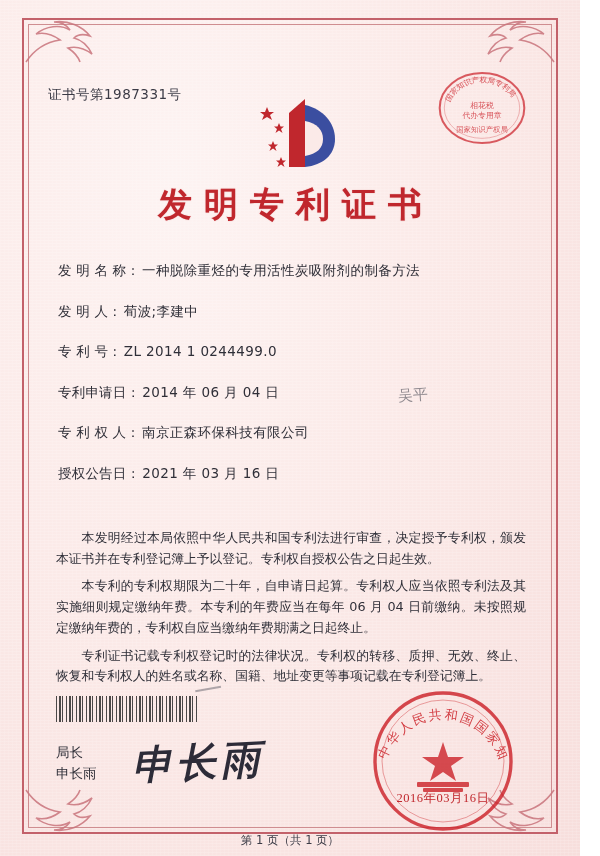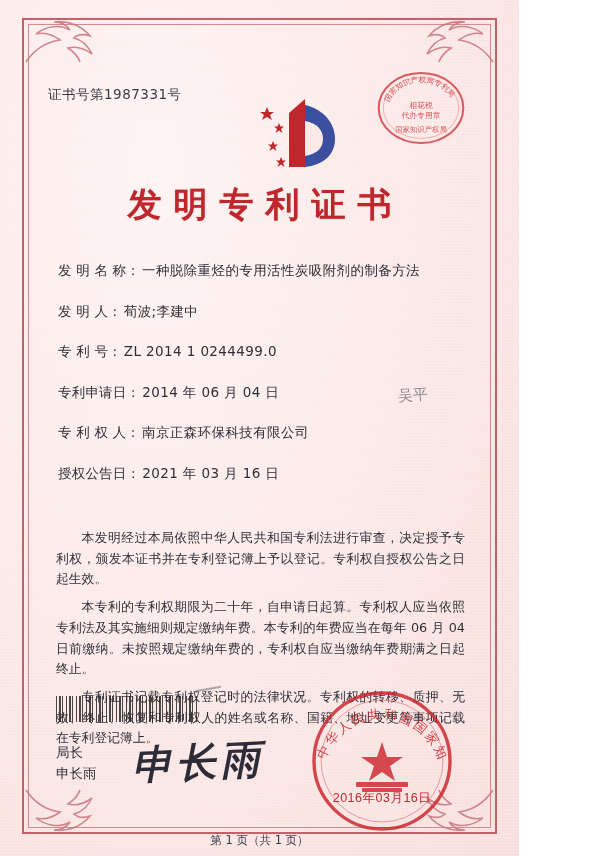--- a/index.html
+++ b/index.html
@@ -8,26 +8,25 @@
   }
   body {
     width: 600px;
     height: 856px;
     overflow: hidden;
     font-family: "Liberation Serif", serif;
     background: #ffffff;
   }
   #certificate {
     position: relative;
-    width: 504px;
+    width: 580px;
     height: 856px;
     background:
       radial-gradient(ellipse at 30% 20%, #fdf3f2 0%, #fbeae8 45%, #f7dedc 100%);
     overflow: hidden;
-    padding-left: 15px;
   }
   
   #certificate::before {
     content: "";
     position: absolute;
     inset: 0;
     background:
       repeating-linear-gradient(0deg, rgba(255,255,255,0.25) 0px, rgba(255,255,255,0.25) 1px, rgba(0,0,0,0.0) 1px, rgba(0,0,0,0.0) 3px),
       repeating-linear-gradient(90deg, rgba(255,255,255,0.18) 0px, rgba(255,255,255,0.18) 1px, rgba(0,0,0,0.0) 1px, rgba(0,0,0,0.0) 4px);
     pointer-events: none;
@@ -188,21 +187,21 @@
     height: 150px;
   }
   .seal-date {
     position: absolute;
     right: 62px;
     top: 790px;
     width: 150px;
     text-align: center;
     font-size: 12.5px;
     color: #c0272d;
-    font-family: Liberation Sans, sans-serif;
+    font-family: Liberation Serif, serif;
     letter-spacing: 0.5px;
   }
 
   .page-footer {
     position: absolute;
     left: 0;
     right: 0;
     bottom: 8px;
     text-align: center;
     font-size: 11.5px;

